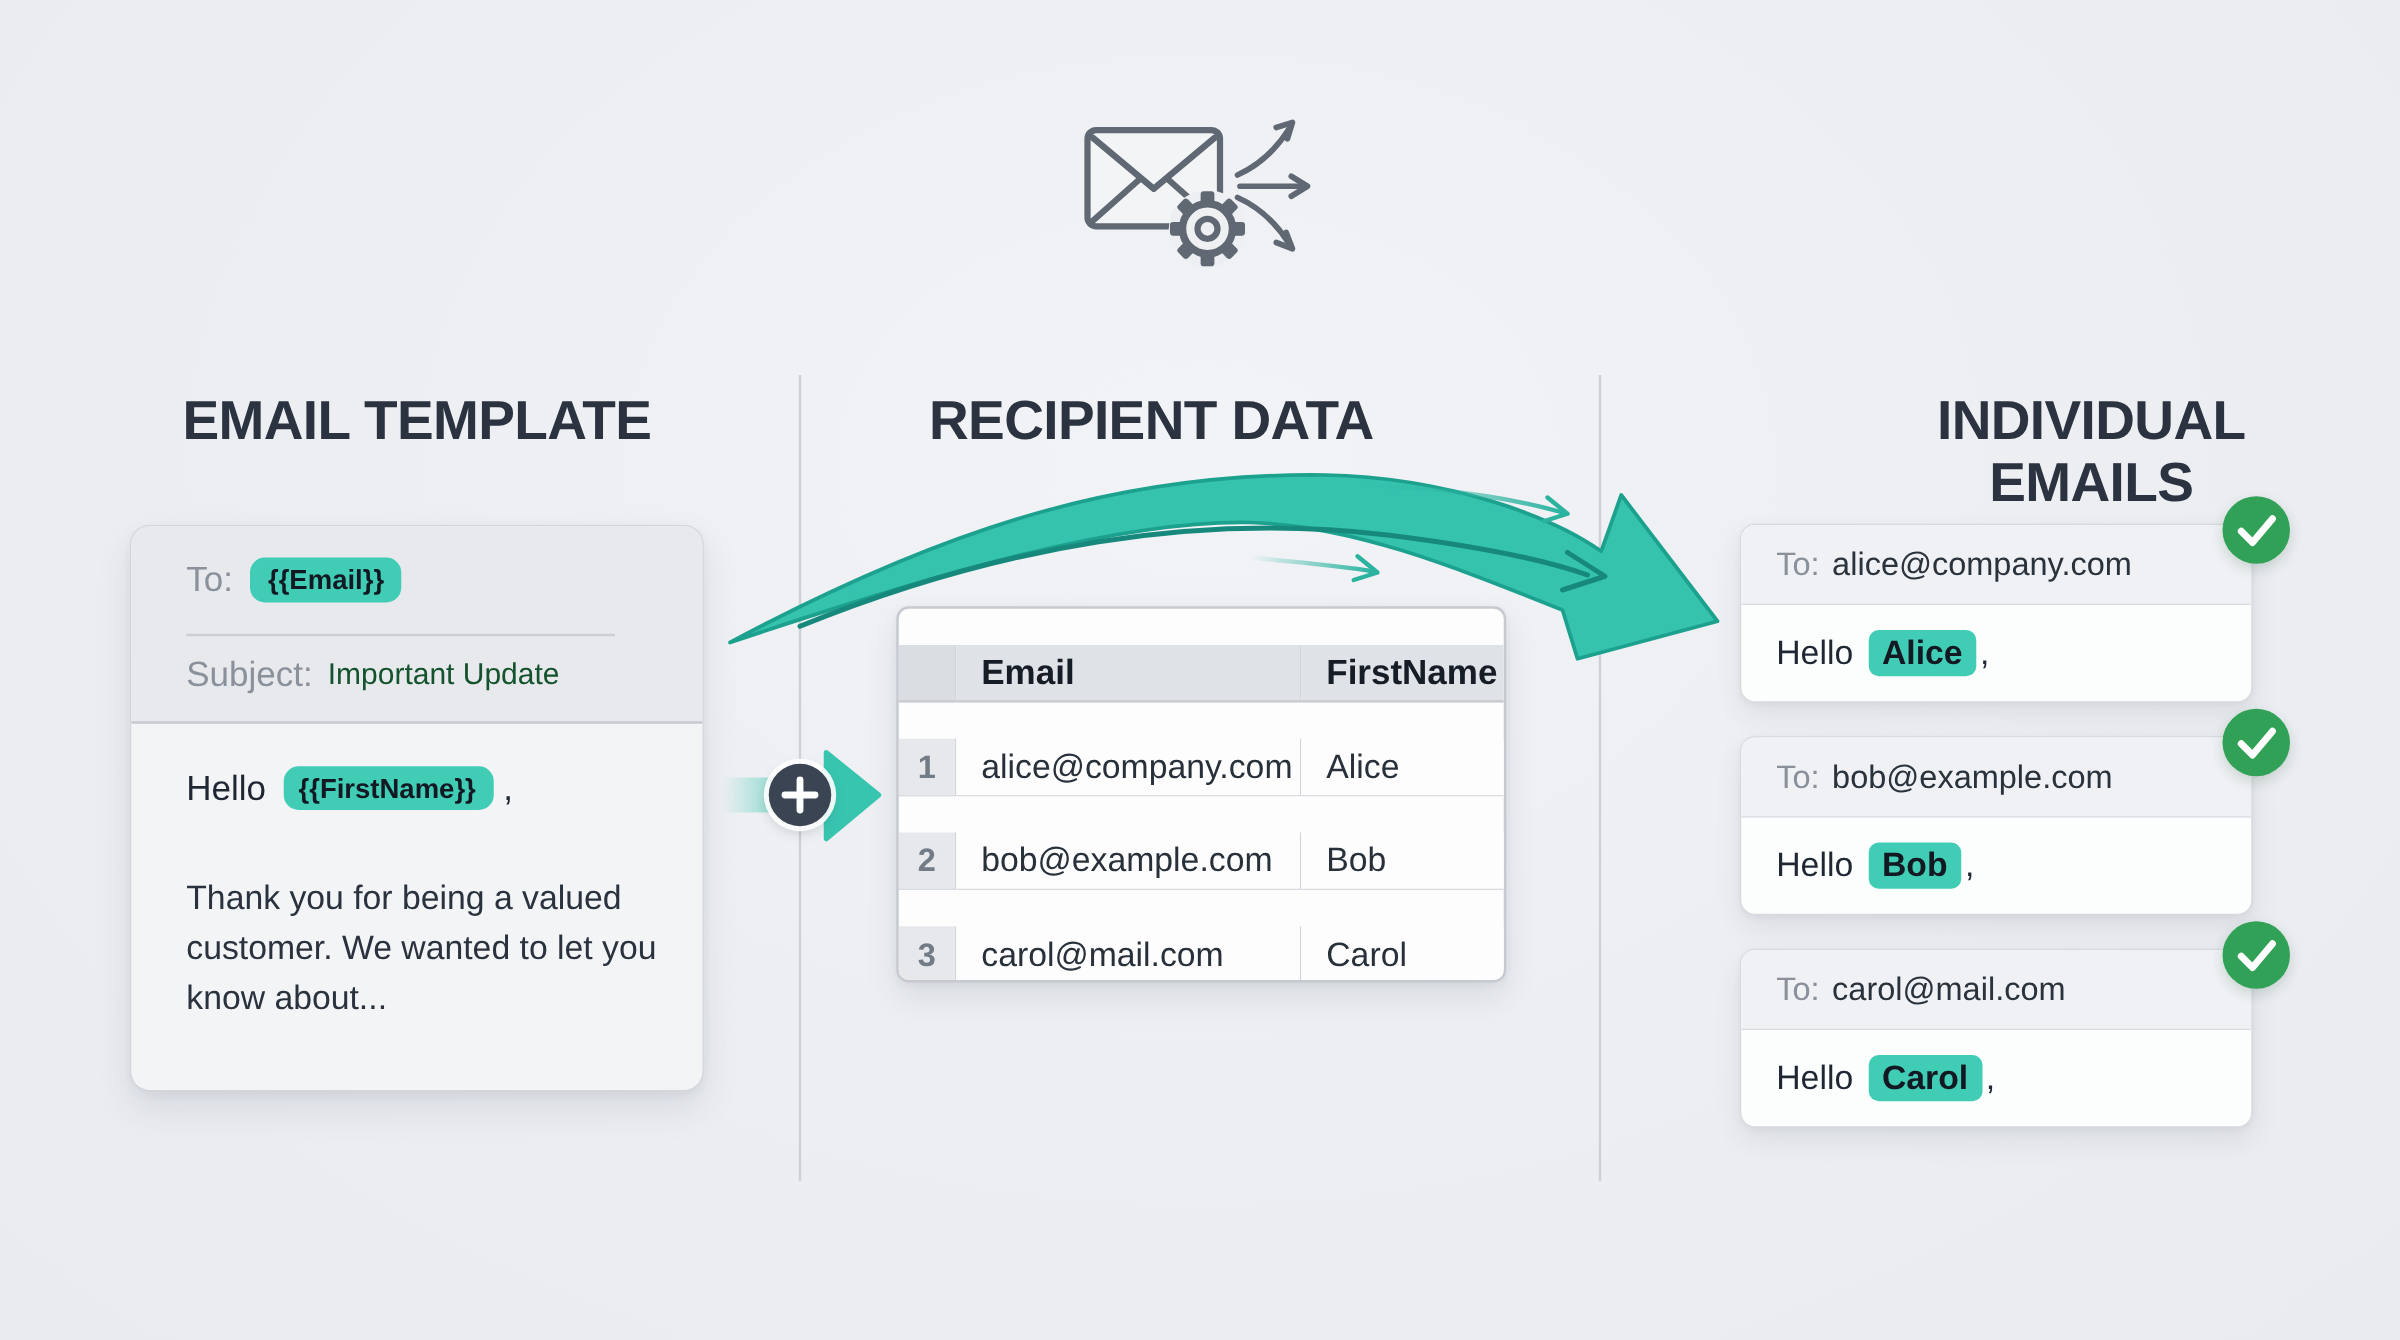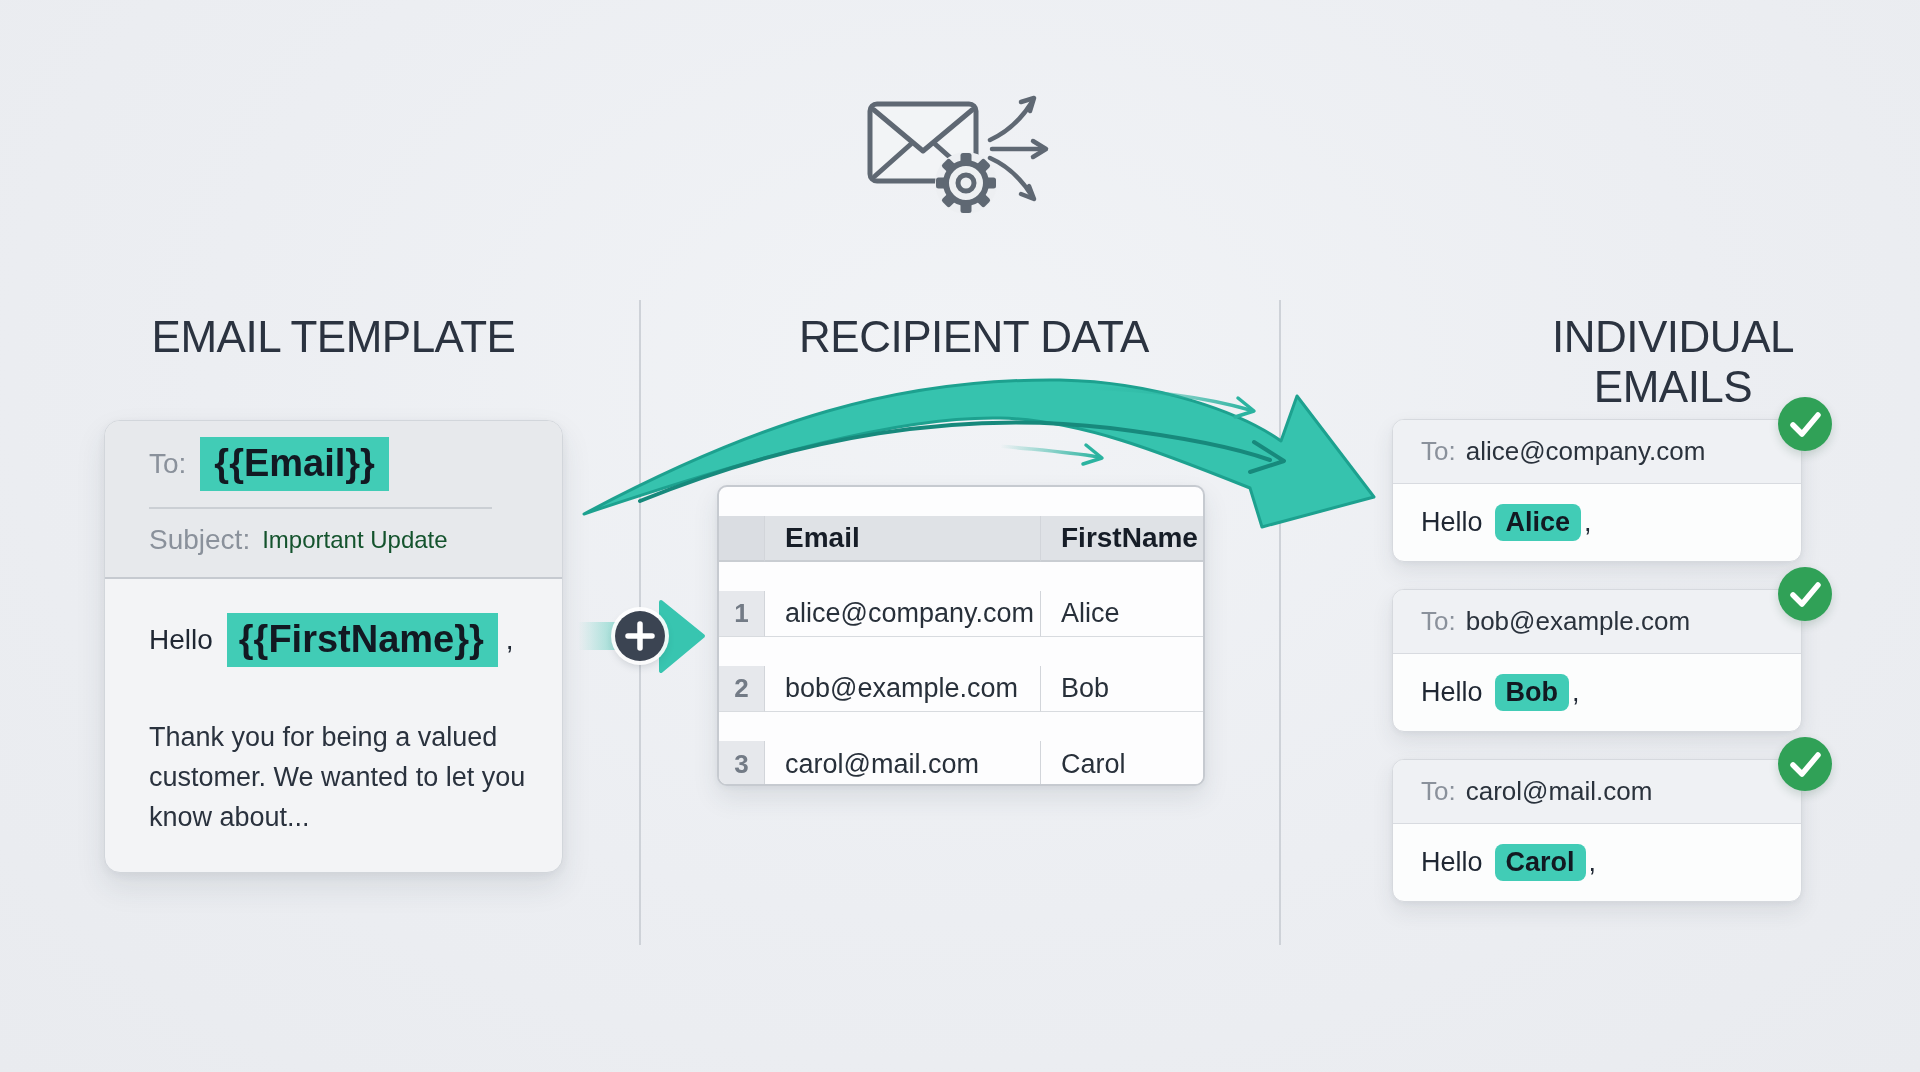--- a/index.html
+++ b/index.html
@@ -5,21 +5,21 @@
   * { margin:0; padding:0; box-sizing:border-box; }
   html,body { width:1920px; height:1072px; font-family:"Liberation Sans", sans-serif; }
   #canvas {
     position:relative; width:1920px; height:1072px; overflow:hidden;
     background: radial-gradient(ellipse at 50% 35%, #f1f3f6 0%, #ecEEf2 55%, #e9ebef 100%);
   }
 
   
   .col-title {
     position:absolute; top:312px; text-align:center;
-    font-size:44px; font-weight:400; letter-spacing:-0.5px; color:#2b3340;
+    font-size:44px; font-weight:700; letter-spacing:-0.5px; color:#2b3340;
   }
 
   
   .v-divider { position:absolute; top:300px; width:2px; height:645px; background:#ced2d8; }
 
   
   .tpl-card {
     position:absolute; left:104px; top:420px; width:459px; height:453px;
     border-radius:16px; border:1.5px solid #d2d6db;
     box-shadow: 0 14px 30px rgba(44,56,70,.10), 0 3px 8px rgba(44,56,70,.06);
@@ -27,22 +27,22 @@
   }
   .tpl-head { background:#e7e9ec; height:158px; border-bottom:2px solid #c6cad0; }
   .tpl-row { display:flex; align-items:center; padding-left:44px; }
   .tpl-row.to { height:86px; }
   .tpl-row.subject { height:62px; }
   .tpl-sep { height:1.5px; background:#cbcfd4; margin:0 70px 0 44px; }
   .lbl { color:#8a919b; font-size:28px; }
   .val { color:#14532d; font-size:24px; margin-left:12px; }
   .chip {
     display:inline-block; background:#41ccb6; color:#12192 2;
-    color:#121922; font-weight:700; font-size:38px;
-    padding:5px 14px; border-radius:0; line-height:1.15;
+    color:#121922; font-weight:700; font-size:22px;
+    padding:5px 14px; border-radius:12px; line-height:1.15;
   }
   .tpl-body { padding:34px 40px 0 44px; }
   .greet { display:flex; align-items:center; font-size:28px; color:#1f2733; }
   .greet .chip { margin:0 8px 0 14px;padding-left:12px; }
   .tpl-paragraph {
     margin-top:50px; width:388px; font-size:27px; line-height:40px; color:#2a323e;
   }
 
   
   .rc-table {
@@ -125,21 +125,21 @@
       <path d="M 990 140 C 1008 132 1022 118 1032 102"></path>
       <path d="M 1021 102 L 1034 98 L 1030 111"></path>
       <path d="M 992 149 L 1044 149"></path>
       <path d="M 1033 141 L 1046 149 L 1033 157"></path>
       <path d="M 990 158 C 1008 166 1022 180 1032 196"></path>
       <path d="M 1021 194 L 1034 199 L 1029 186"></path>
     </g>
   </svg>
 
   <div class="col-title" style="left:104px; width:459px;">EMAIL TEMPLATE</div>
-  <div class="col-title" style="left:730px; width:488px;">RECIPIENT DATA</div>
+  <div class="col-title" style="left:677px; width:488px;">RECIPIENT DATA</div>
   <div class="col-title" style="left:1468px; width:410px;">INDIVIDUAL EMAILS</div>
 
   <div class="v-divider" style="left:639px;"></div>
   <div class="v-divider" style="left:1279px;"></div>
 
   <div class="tpl-card">
     <div class="tpl-head">
       <div class="tpl-row to">
         <span class="lbl">To:</span>
         <span class="chip" style="margin-left:14px;">{{Email}}</span>

